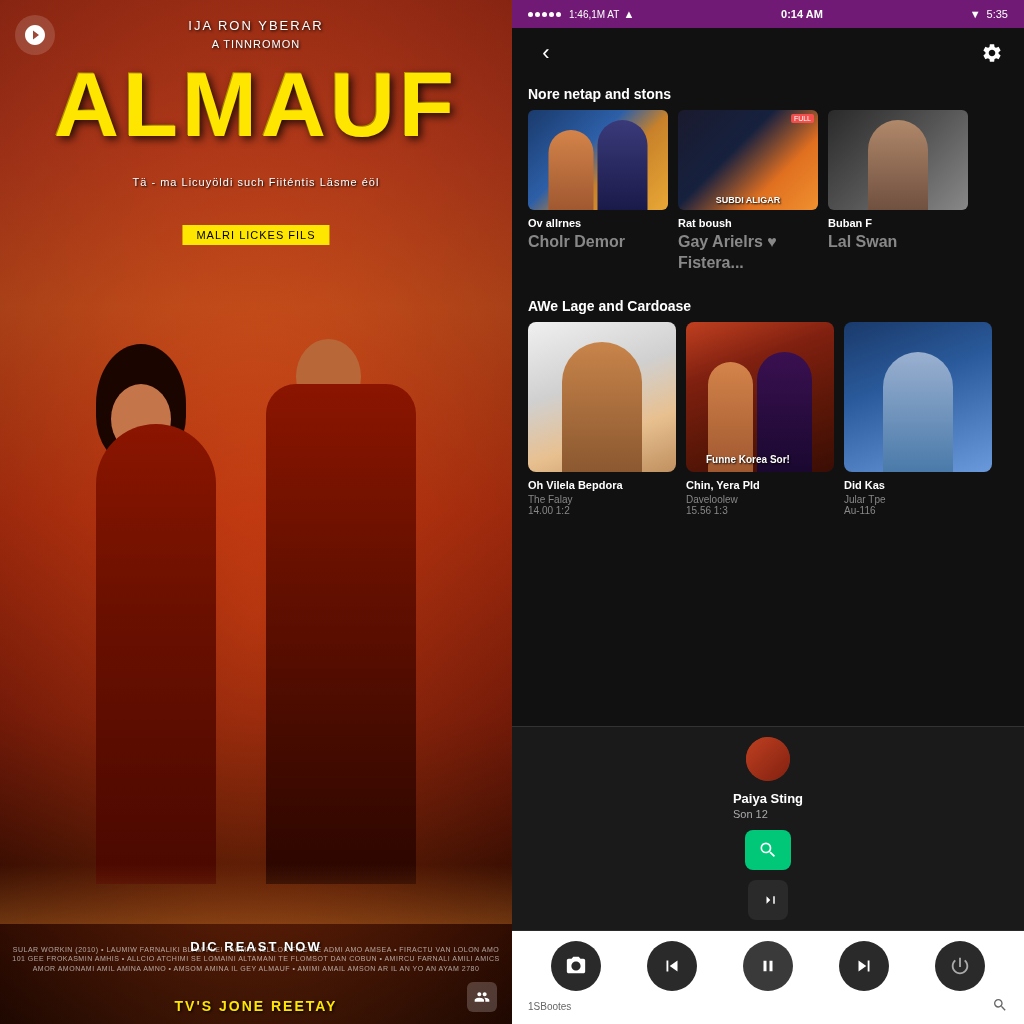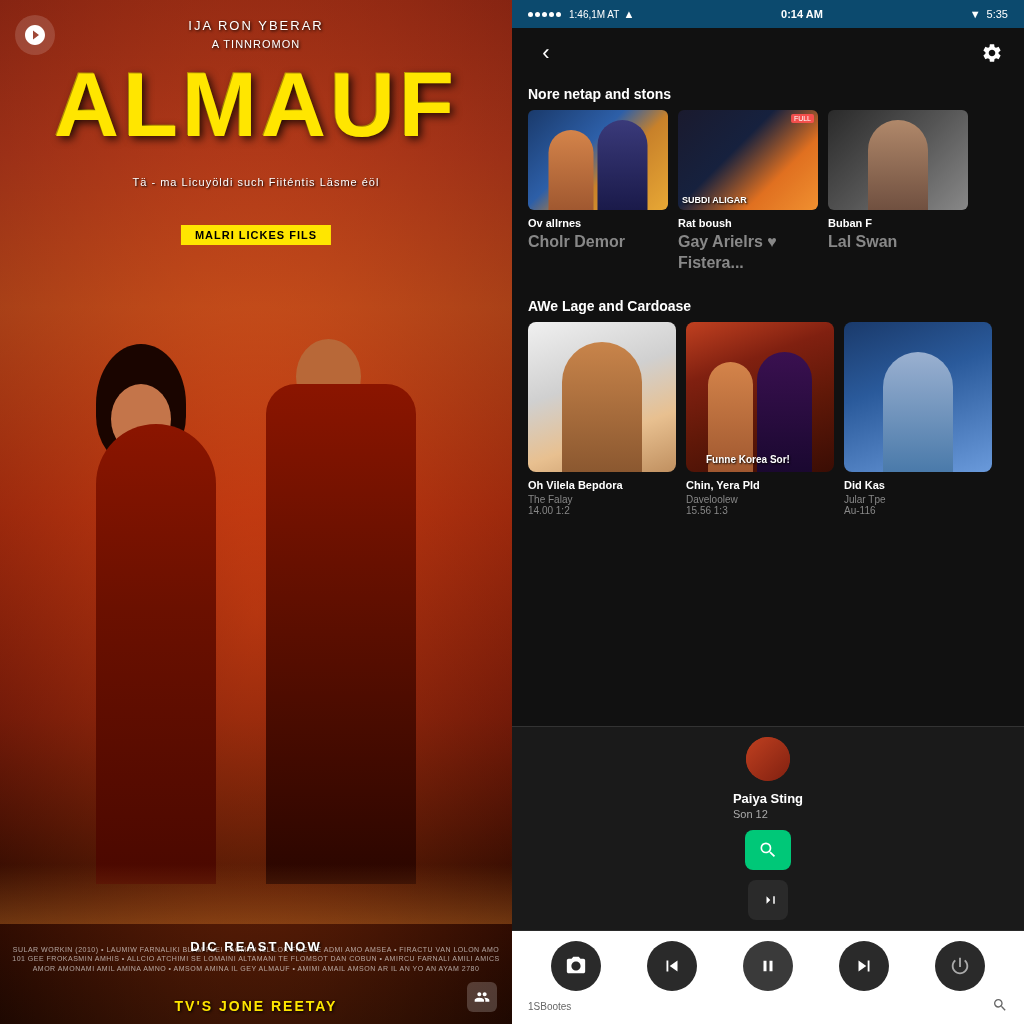--- a/index.html
+++ b/index.html
@@ -93,21 +93,21 @@
 
     .poster-badge {
       position: absolute;
       top: 225px;
       left: 50%;
       transform: translateX(-50%);
       background: #FFE600;
       color: #000;
       padding: 4px 14px;
       font-size: 11px;
-      font-weight: 700;
+      font-weight: 400;
       letter-spacing: 1px;
     }
 
     .poster-couple {
       position: absolute;
       bottom: 140px;
       left: 50%;
       transform: translateX(-50%);
       width: 420px;
       height: 580px;
@@ -264,21 +264,21 @@
       background: #111;
       display: flex;
       flex-direction: column;
       position: relative;
       overflow: hidden;
     }
 
     
     .status-bar {
       height: 28px;
-      background: #0c4a6e;
+      background: #701a75;
       display: flex;
       align-items: center;
       justify-content: space-between;
       padding: 0 16px;
       flex-shrink: 0;
     }
 
     .status-left {
       display: flex;
       align-items: center;
@@ -384,20 +384,21 @@
       margin-bottom: 6px;
     }
 
     
     .thumb-1 {
       background: linear-gradient(135deg, #1a3a6b 0%, #2d5fa8 40%, #c8812a 60%, #e8a835 100%);
       position: relative;
     }
     .thumb-2 {
       background: linear-gradient(135deg, #1a1a2e 0%, #16213e 40%, #e07020 70%, #f09030 100%);
+      text-align: center;
     }
     .thumb-3 {
       background: linear-gradient(135deg, #2a2a2a 0%, #555 50%, #888 100%);
     }
 
     .thumb-label {
       position: absolute;
       bottom: 4px;
       left: 4px;
       right: 4px;

